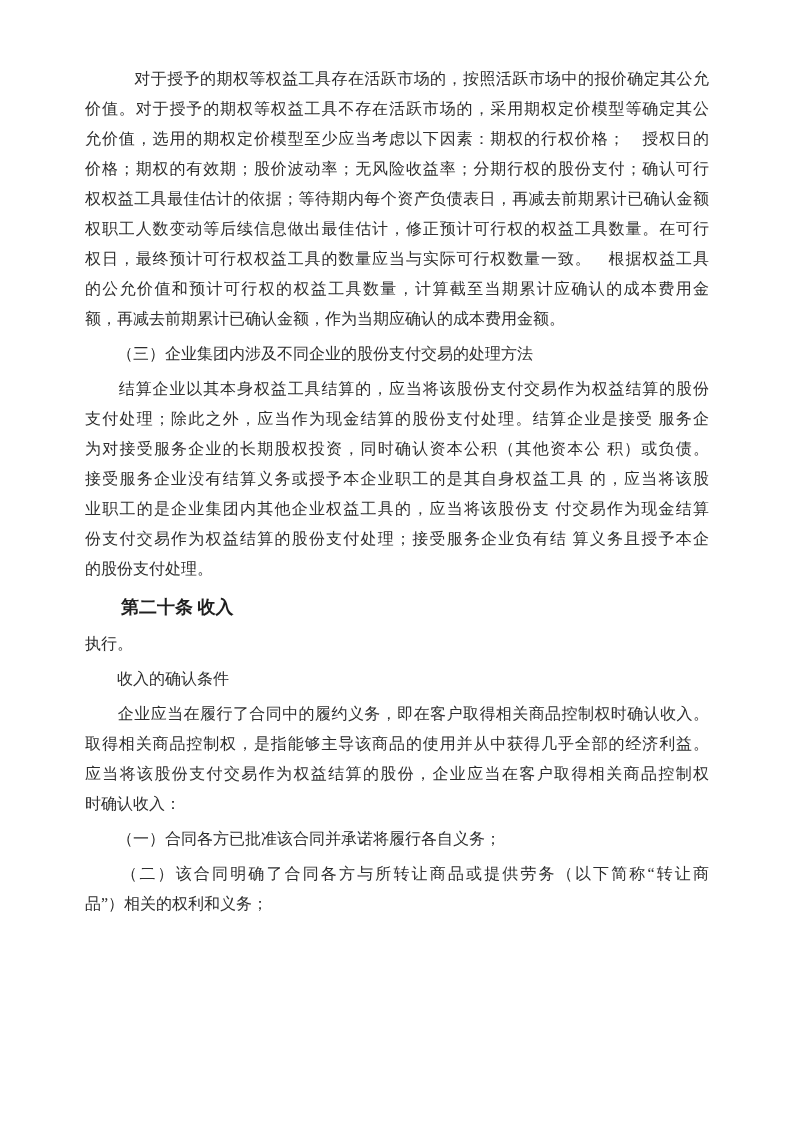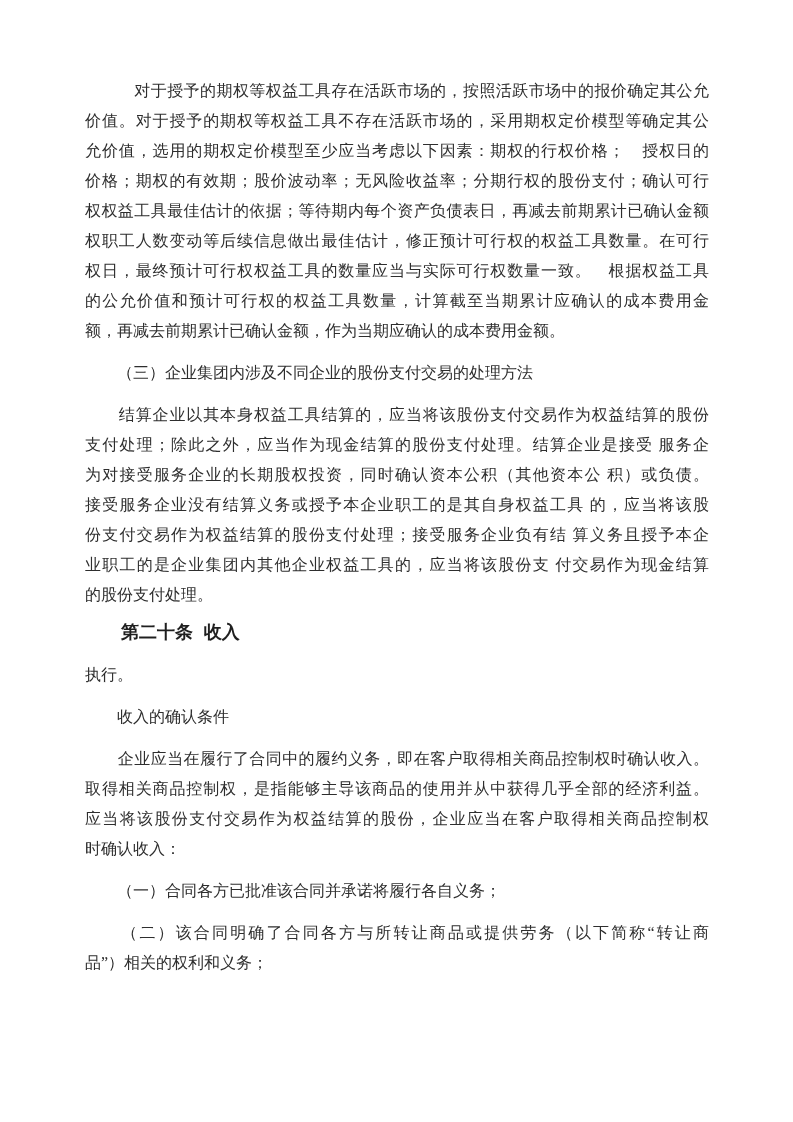--- a/index.html
+++ b/index.html
@@ -15,25 +15,24 @@
     box-sizing: border-box;
     padding: 64px 84px 0 85px;
     overflow: hidden;
     font-family: "Liberation Serif", "DejaVu Serif", serif;
     color: #2e2e2e;
   }
   .doc {
     width: 624px;
   }
   .para {
-    margin: 12px 0 5px 0;
+    margin: 0 0 5px 0;
   }
   .para.heading {
     margin: 8px 0 7px 0;
-    font-family: Liberation Mono, monospace;
   }
   .line {
     font-size: 16px;
     line-height: 30px;
     height: 30px;
     text-align: left;
     letter-spacing: 0;
   }
   .line.fill {
     text-align: justify;
@@ -62,22 +61,22 @@
         <div class="line end">额，再减去前期累计已确认金额，作为当期应确认的成本费用金额。</div>
       </div>
       <div class="para body">
         <div class="line end">　　（三）企业集团内涉及不同企业的股份支付交易的处理方法</div>
       </div>
       <div class="para body">
         <div class="line fill">　　结算企业以其本身权益工具结算的，应当将该股份支付交易作为权益结算的股份</div>
         <div class="line fill">支付处理；除此之外，应当作为现金结算的股份支付处理。结算企业是接受 服务企</div>
         <div class="line fill">为对接受服务企业的长期股权投资，同时确认资本公积（其他资本公 积）或负债。</div>
         <div class="line fill">接受服务企业没有结算义务或授予本企业职工的是其自身权益工具 的，应当将该股</div>
+        <div class="line fill">业职工的是企业集团内其他企业权益工具的，应当将该股份支 付交易作为现金结算</div>
         <div class="line fill">份支付交易作为权益结算的股份支付处理；接受服务企业负有结 算义务且授予本企</div>
-        <div class="line fill">业职工的是企业集团内其他企业权益工具的，应当将该股份支 付交易作为现金结算</div>
         <div class="line end">的股份支付处理。</div>
       </div>
       <div class="para heading">
         <div class="line end">　　第二十条 收入</div>
       </div>
       <div class="para body">
         <div class="line end">执行。</div>
       </div>
       <div class="para body">
         <div class="line end">　　收入的确认条件</div>

